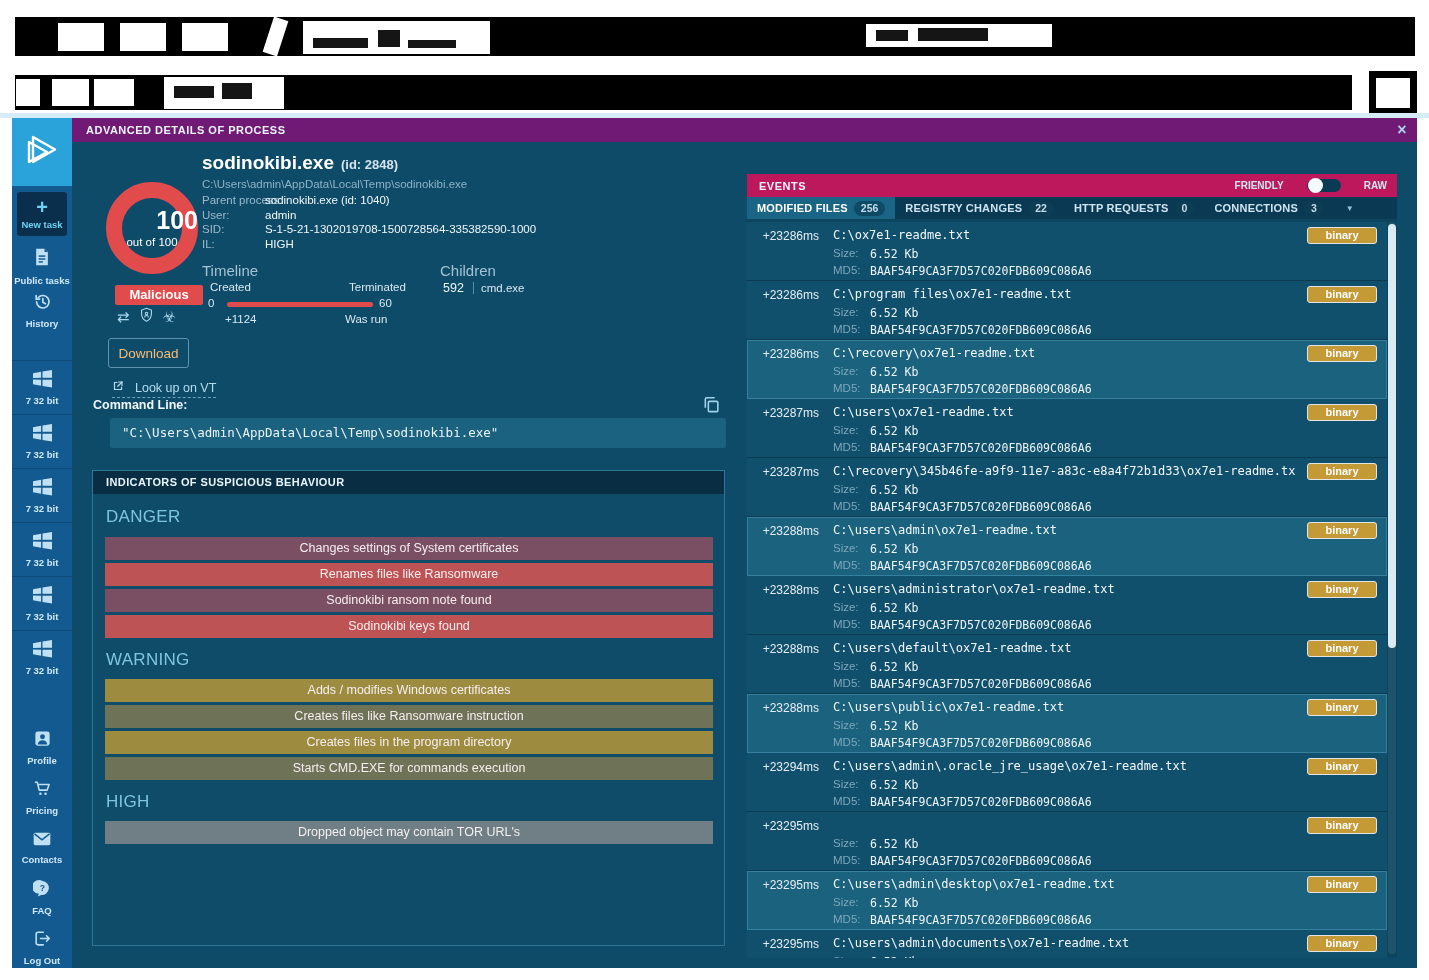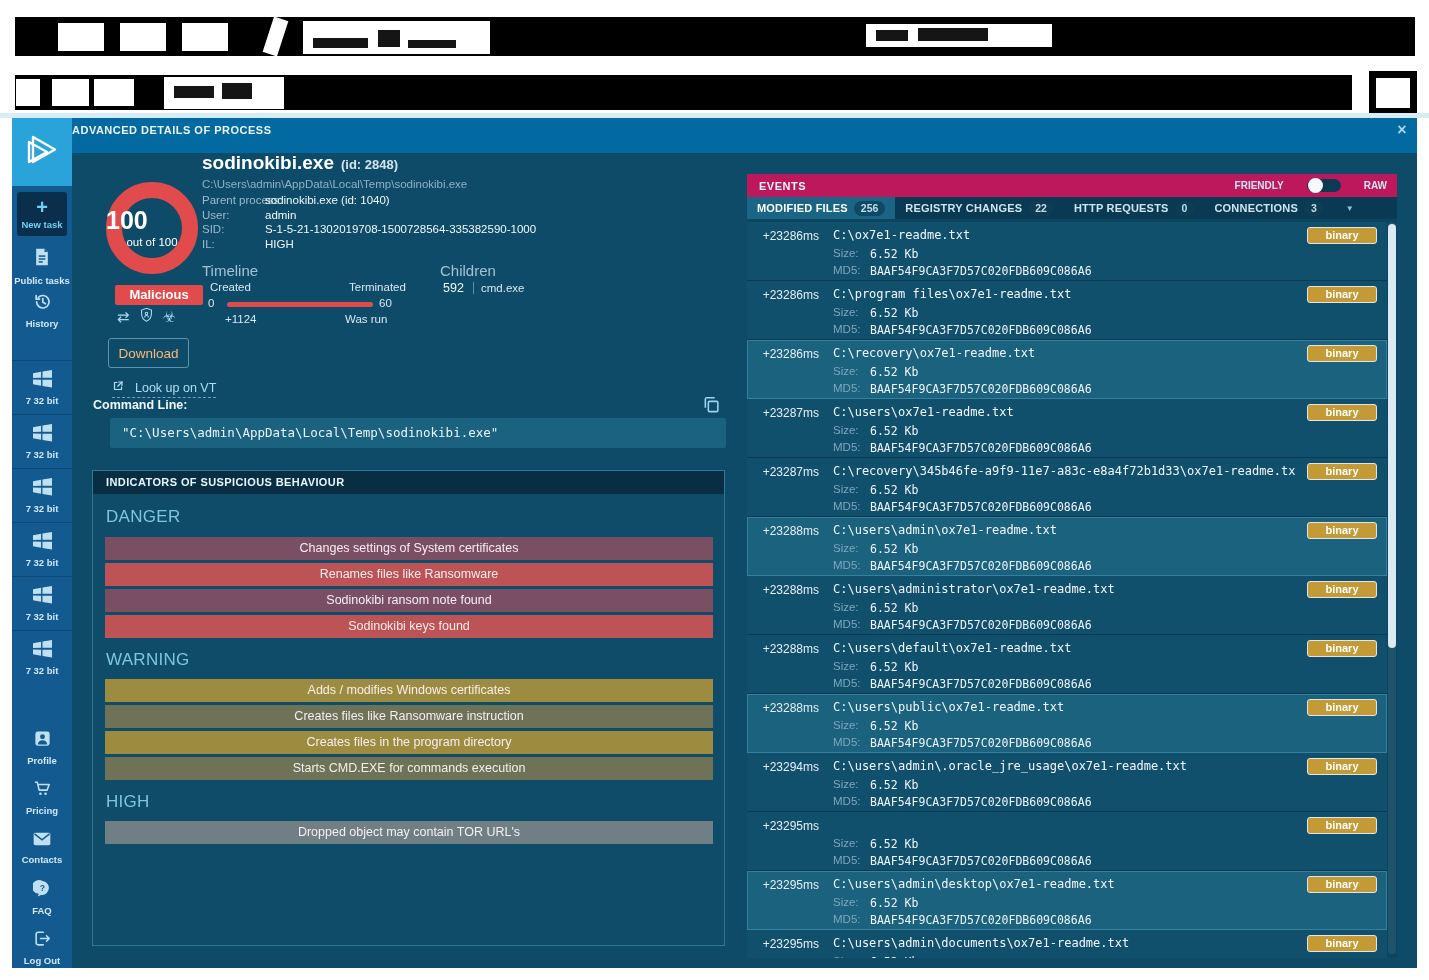--- a/index.html
+++ b/index.html
@@ -17,24 +17,24 @@
   .sitem .lbl{font-size:9.5px;font-weight:bold;margin-top:3px;white-space:nowrap}
   .newtask{margin:6px 5px 8px;height:44px;background:#0a2f4d;border-radius:3px;color:#6fd0f2}
   .newtask .plus{font-size:20px;line-height:18px;font-weight:bold}
   .nav2{height:44px}
   .tasks{margin-top:28px}
   .task{height:53px;border-top:1px solid rgba(0,0,0,.18)}
   .bottomgrp{margin-top:38px}
   .bitem{height:50px}
   
   .modal{position:absolute;left:72px;top:118px;width:1345px;height:850px;background:#0e4b68}
-  .mhead{position:absolute;left:0;top:0;right:0;height:35px;background:#0369a1;color:#ecf5fb;font-size:11px;font-weight:bold;letter-spacing:.5px;line-height:24px;box-sizing:border-box}
+  .mhead{position:absolute;left:0;top:0;right:0;height:24px;background:#701a75;color:#ecf5fb;font-size:11px;font-weight:bold;letter-spacing:.5px;line-height:24px;padding-left:14px;box-sizing:border-box}
   .close{position:absolute;right:10px;top:0;color:#abd6ec;font-size:16px;font-weight:bold;line-height:24px;cursor:pointer}
   .ring{position:absolute;left:34px;top:64px;width:92px;height:92px;border:16px solid #e14b4c;border-radius:50%;box-sizing:border-box}
-  .ring .big{position:absolute;left:-16px;width:92px;top:8px;color:#fff;font-size:25px;font-weight:bold;text-align:left}
+  .ring .big{position:absolute;left:-16px;width:92px;top:8px;color:#fff;font-size:25px;font-weight:bold;text-align:right}
   .ring .small{position:absolute;left:-16px;width:92px;top:38px;color:#fff;font-size:11.5px;text-align:center}
   .verdict{position:absolute;left:43px;top:167px;width:88px;height:20px;background:#e14b4c;border-radius:2px;color:#fff;font-size:13px;font-weight:bold;text-align:center;line-height:20px}
   .vicons{position:absolute;left:45px;top:189px;display:flex;gap:9px;align-items:center;color:#a9d8ee;font-size:15px}
   .ptitle{position:absolute;left:130px;top:34px;color:#fff;font-size:19px;font-weight:bold;white-space:nowrap}
   .ptitle .pid{font-size:13px;color:#d3e4ee;margin-left:7px}
   .ppath{position:absolute;left:130px;top:60px;color:#8fb2c3;font-size:11.5px}
   .pdet{position:absolute;left:130px;top:76px;font-size:11.5px;color:#f2f8fb}
   .pdet .drow{height:14.5px;white-space:nowrap}
   .pdet .dl{display:inline-block;width:63px;color:#9cb9c9}
   .sec-title{position:absolute;color:#a3c2d2;font-size:15px}

